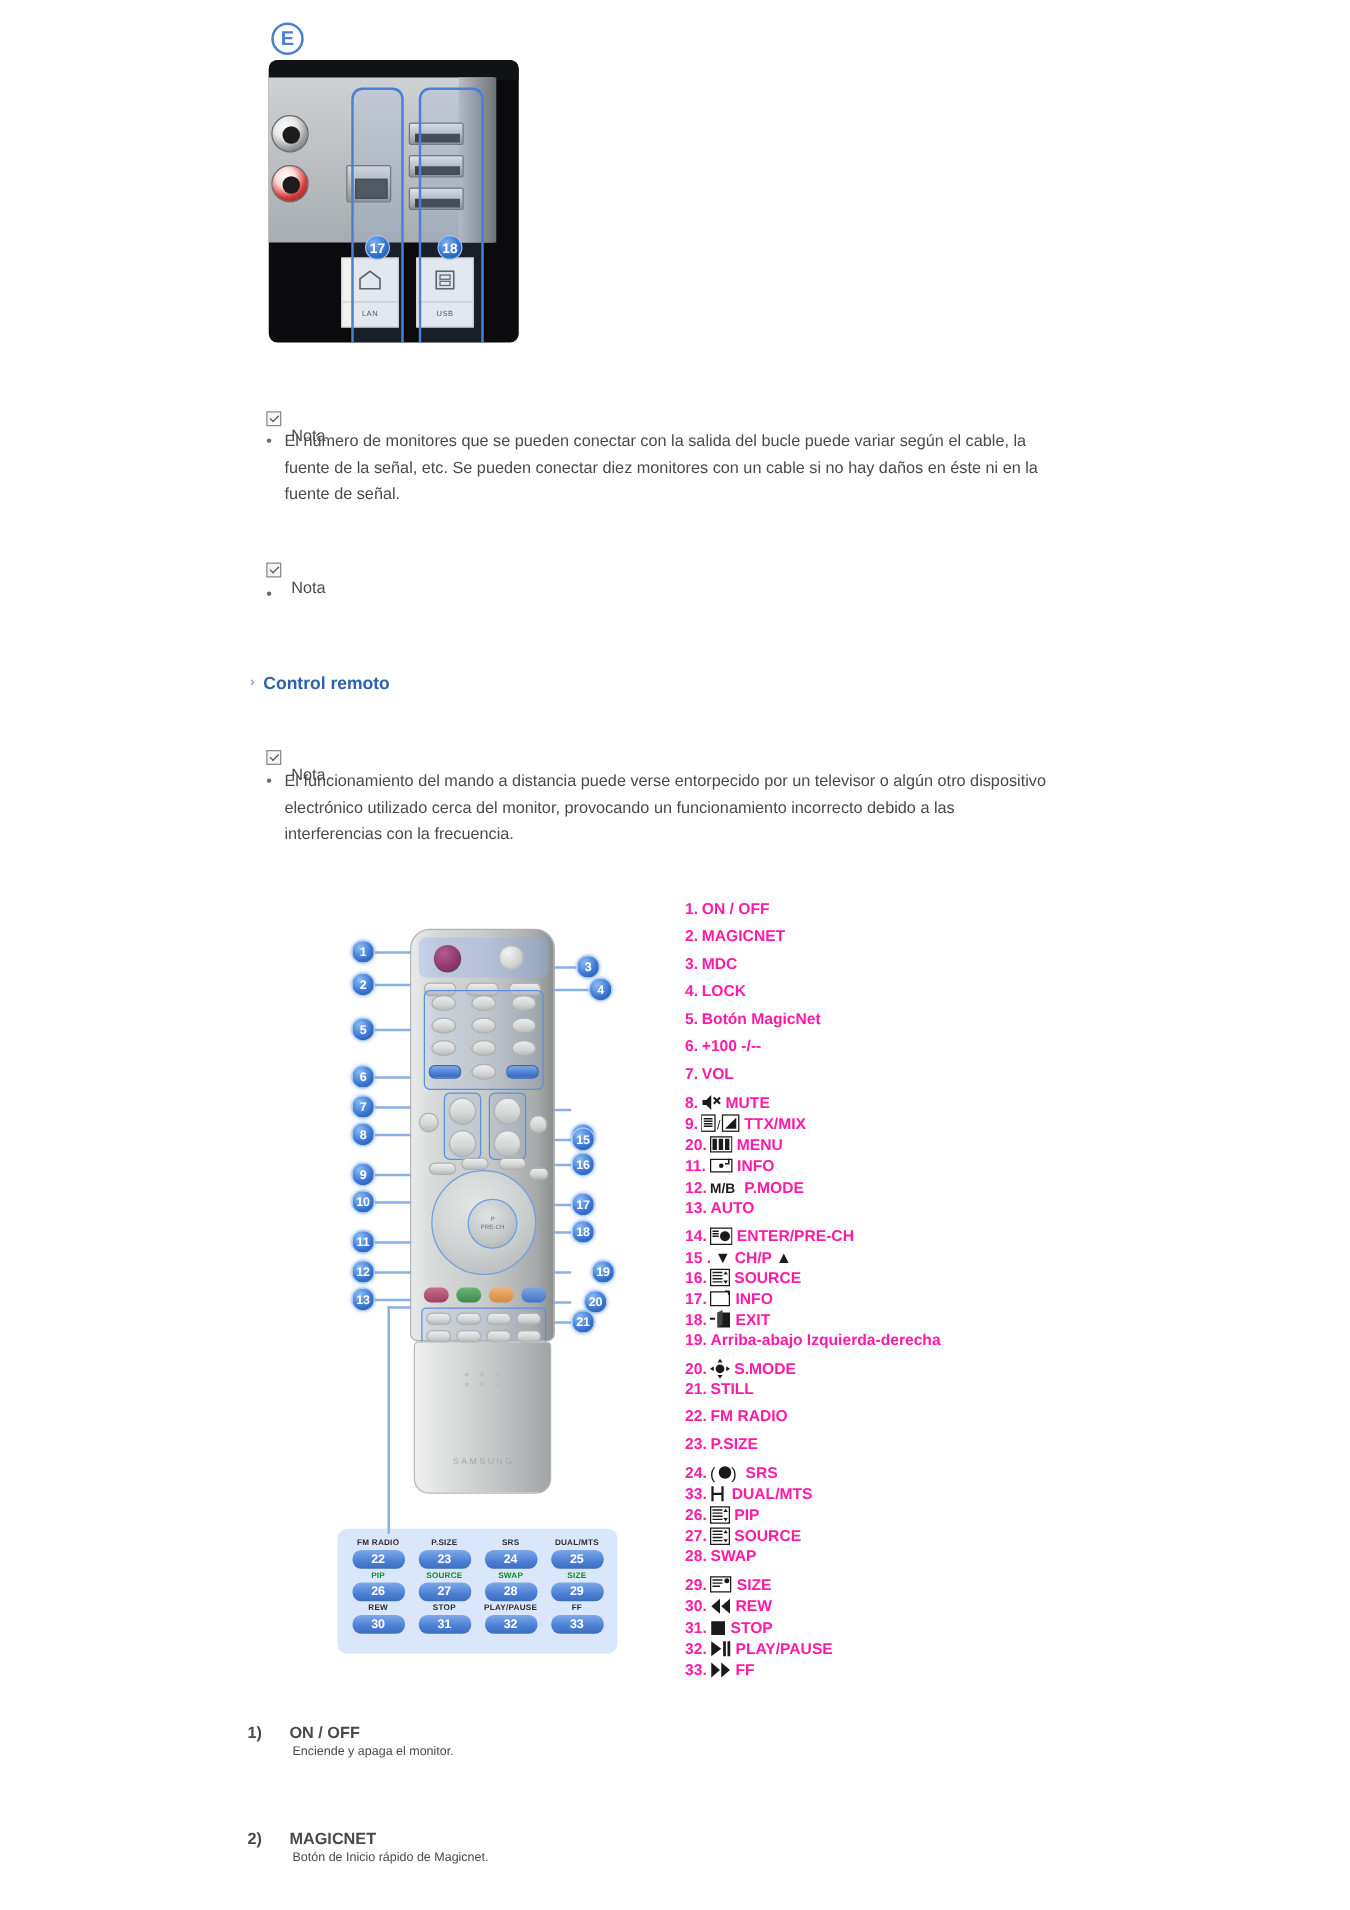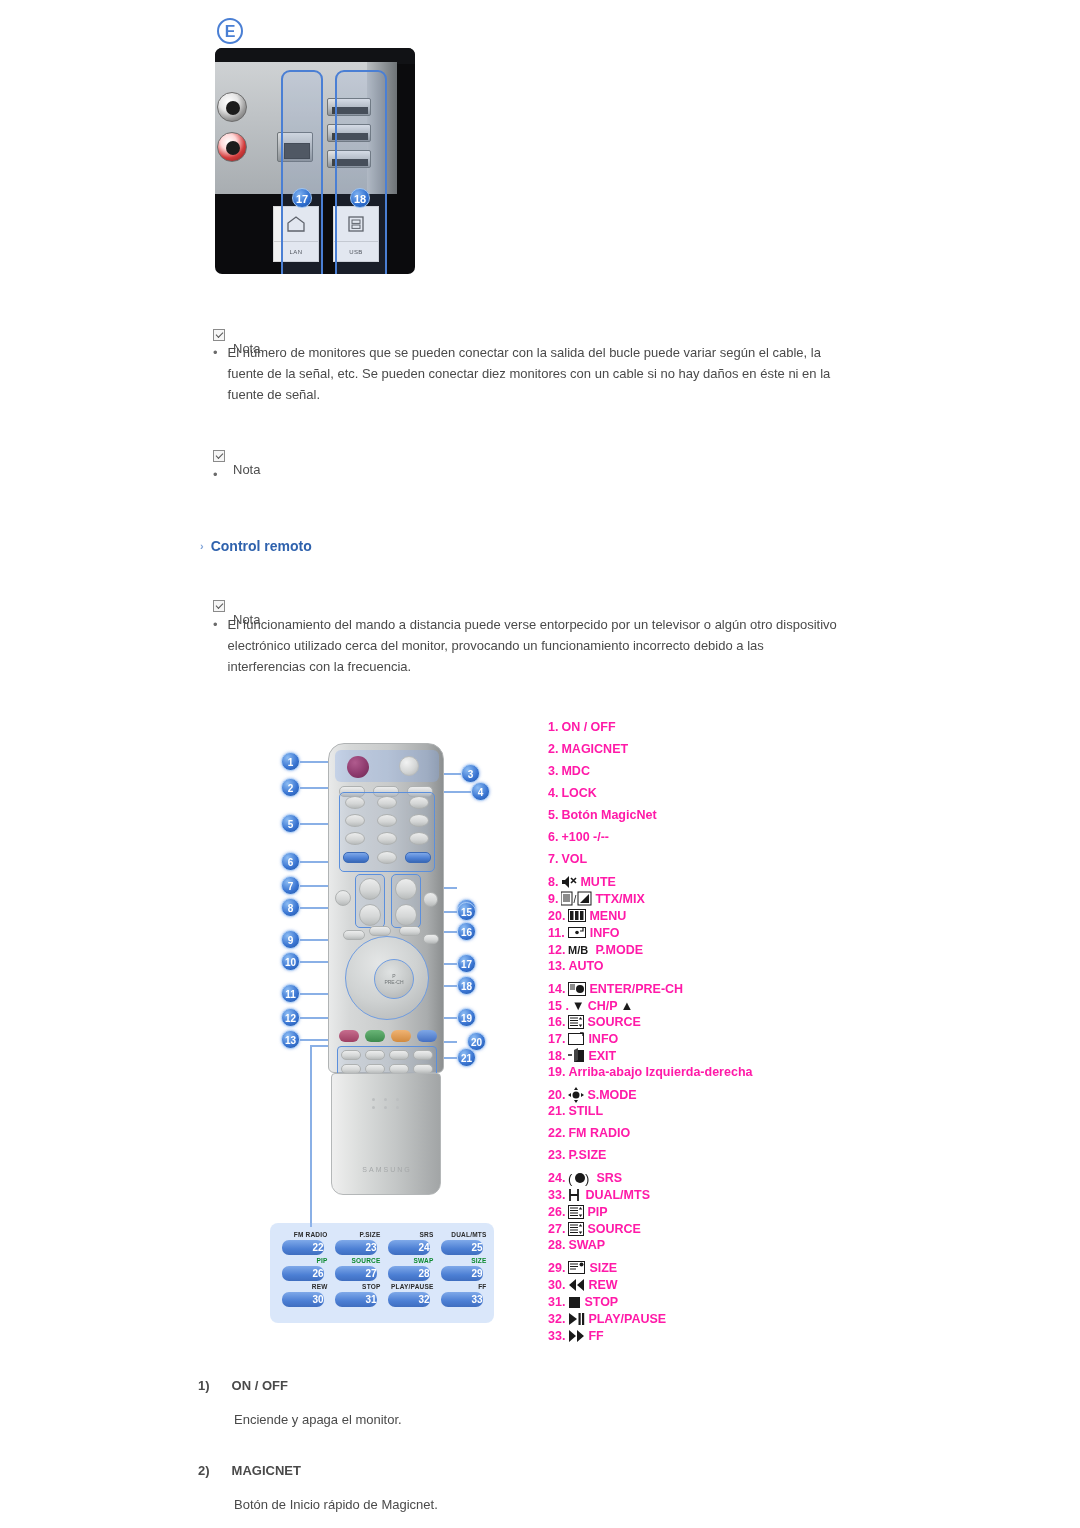--- a/index.html
+++ b/index.html
@@ -196,21 +196,21 @@
   }
   .lead { position: absolute; height: 1.5px; background: #8ab0e6; }
   .lead-v { position: absolute; width: 1.5px; background: #8ab0e6; }
 
   
   .btn-grid {
     position: absolute; left: 5px; top: 488px; width: 224px; height: 100px;
     background: rgba(150,185,240,0.35); border-radius: 8px; padding: 8px 6px;
   }
   .bg-row { display:flex; justify-content: space-around; margin-bottom: 2px; }
-  .bg-cell { width: 50px; text-align:right; }
+  .bg-cell { width: 50px; text-align:center; }
   .bg-cap { font-size: 6.5px; font-weight: bold; color:#2b2b2b; letter-spacing:.2px; }
   .bg-cap.green { color: #0c8a2f; }
   .bg-key {
     margin: 2px auto 0; width: 42px; height: 15px; border-radius: 7px;
     background: linear-gradient(180deg,#7fa9e9 0%,#4c7fd4 60%,#3f6ec0 100%);
     color:#ffffff; font-size: 10px; font-weight:bold; line-height: 15px;
   }
 
   
   .legend { position: absolute; left: 548px; top: 720px; width: 330px; }
@@ -223,21 +223,21 @@
   .leg-item.tight { margin-bottom: 1px; }
   .gl {
     display:inline-block; color:#1a1a1a; font-weight: normal;
     position: relative; vertical-align: middle;
   }
   .gl svg { display:block; }
 
   
   .desc-block { position: absolute; left: 198px; }
   .desc-head { display:flex; gap: 22px; font-size: 13px; font-weight: bold; color: #4a4a4a; }
-  .desc-body { margin-left: 36px; margin-top: 19px; font-size: 13px; color: #4a4a4a; }
+  .desc-body { margin-left: 36px; margin-top: 3px; font-size: 10px; color: #4a4a4a; }
 </style>
 </head>
 <body>
 
 <div class="page">
 
   <div class="photo-block">
     <div class="letter-badge">E</div>
     <div class="panel">
       <div class="panel-dark-top"></div>
@@ -418,21 +418,21 @@
     <div class="cnum" style="left:16px; top:273px;">12</div>
     <div class="cnum" style="left:16px; top:295px;">13</div>
 
     <div class="cnum" style="left:196px; top:29px;">3</div>
     <div class="cnum" style="left:206px; top:47px;">4</div>
     <div class="cnum" style="left:192px; top:143px;margin-top:21px;">14</div>
     <div class="cnum" style="left:192px; top:167px;">15</div>
     <div class="cnum" style="left:192px; top:187px;">16</div>
     <div class="cnum" style="left:192px; top:219px;">17</div>
     <div class="cnum" style="left:192px; top:241px;">18</div>
-    <div class="cnum" style="left:192px; top:273px;">19</div>
+    <div class="cnum" style="left:208px; top:273px;">19</div>
     <div class="cnum" style="left:202px; top:297px;">20</div>
     <div class="cnum" style="left:192px; top:313px;">21</div>
 
     <div class="btn-grid">
       <div class="bg-row">
         <div class="bg-cell">
             <div class="bg-cap">FM RADIO</div>
             <div class="bg-key">22</div>
           </div>
         <div class="bg-cell">

